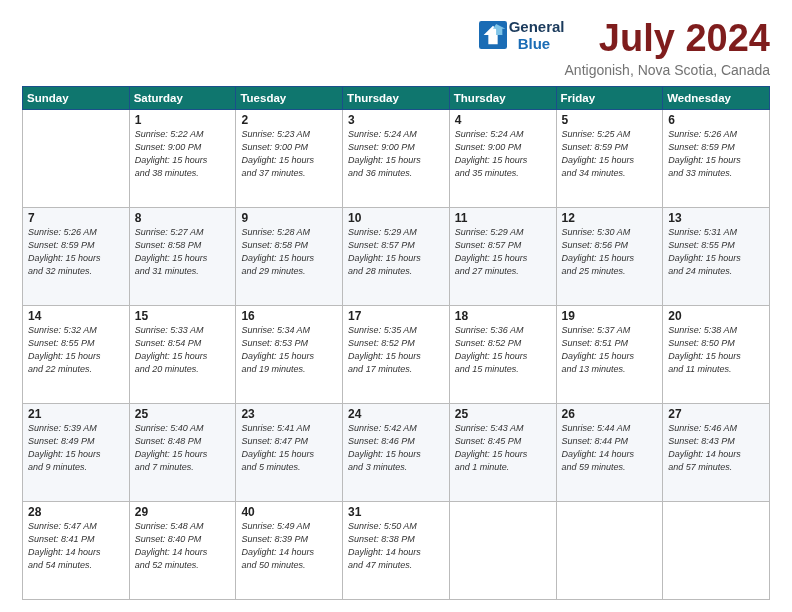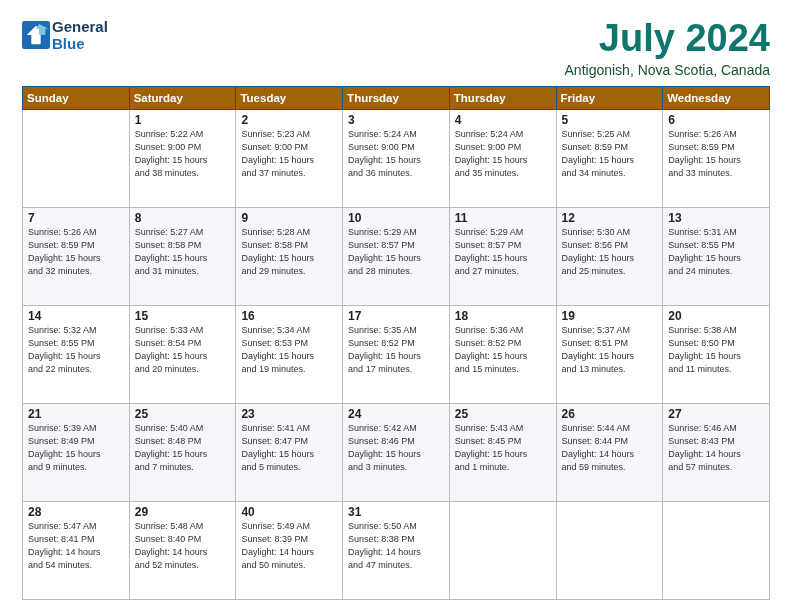--- a/index.html
+++ b/index.html
@@ -9,20 +9,21 @@
       width: 792px;
       height: 612px;
       overflow: hidden;
     }
     .page {
       width: 792px;
       height: 612px;
       padding: 18px 22px 12px 22px;
       display: flex;
       flex-direction: column;
+      align-items: flex-end;
     }
     .header {
       display: flex;
       align-items: flex-start;
       justify-content: space-between;
       margin-bottom: 8px;
     }
     .logo {
       display: flex;
       align-items: center;
@@ -38,36 +39,36 @@
       width: 28px;
       height: 28px;
       margin-right: 2px;
     }
     .title-block {
       text-align: right;
     }
     .month-year {
       font-size: 38px;
       font-weight: bold;
-      color: #0f766e;
+      color: #7f1d1d;
       line-height: 1.1;
     }
     .location {
       font-size: 14px;
-      color: #14532d;
+      color: #737373;
       margin-top: 2px;
     }
     .calendar-table {
       width: 100%;
       border-collapse: collapse;
       flex: 1;
       table-layout: fixed;
     }
     .calendar-table thead th {
-      background: #a16207;
+      background: #0f766e;
       color: #fff;
       font-size: 11.5px;
       font-weight: bold;
       padding: 5px 4px;
       text-align: left;
       border: 1px solid #1a4f8a;
     }
     .calendar-table tbody td {
       border: 1px solid #bbb;
       vertical-align: top;
@@ -84,39 +85,40 @@
       font-size: 12px;
       font-weight: bold;
       color: #222;
       display: block;
       margin-bottom: 1px;
     }
     .day-info {
       font-size: 9px;
       color: #333;
       line-height: 1.45;
+      font-style: italic;
     }
     .empty-cell {
       background: #fff !important;
     }
   </style>
 </head>
 <body>
 
 <div class="page">
   <div class="header">
     <div class="logo">
       <svg class="logo-icon" viewBox="0 0 36 36">
         <rect x="0" y="0" width="36" height="36" rx="3" fill="#1a6cb5"></rect>
         <polygon points="18,6 30,18 24,18 24,30 12,30 12,18 6,18" fill="white"></polygon>
         <polygon points="22,4 34,10 30,10 30,18 22,18 22,10 18,10" fill="#7fc4e8"></polygon>
       </svg>
       <div class="logo-text">
         <div>General</div>
-        <div style="color:#1a6cb5;">Blue</div>
+        <div style="color:#1a6cb5;margin-left:9px;">Blue</div>
       </div>
     </div>
     <div class="title-block">
       <div class="month-year">July 2024</div>
       <div class="location">Antigonish, Nova Scotia, Canada</div>
     </div>
   </div>
 
   <table class="calendar-table">
     <thead>

